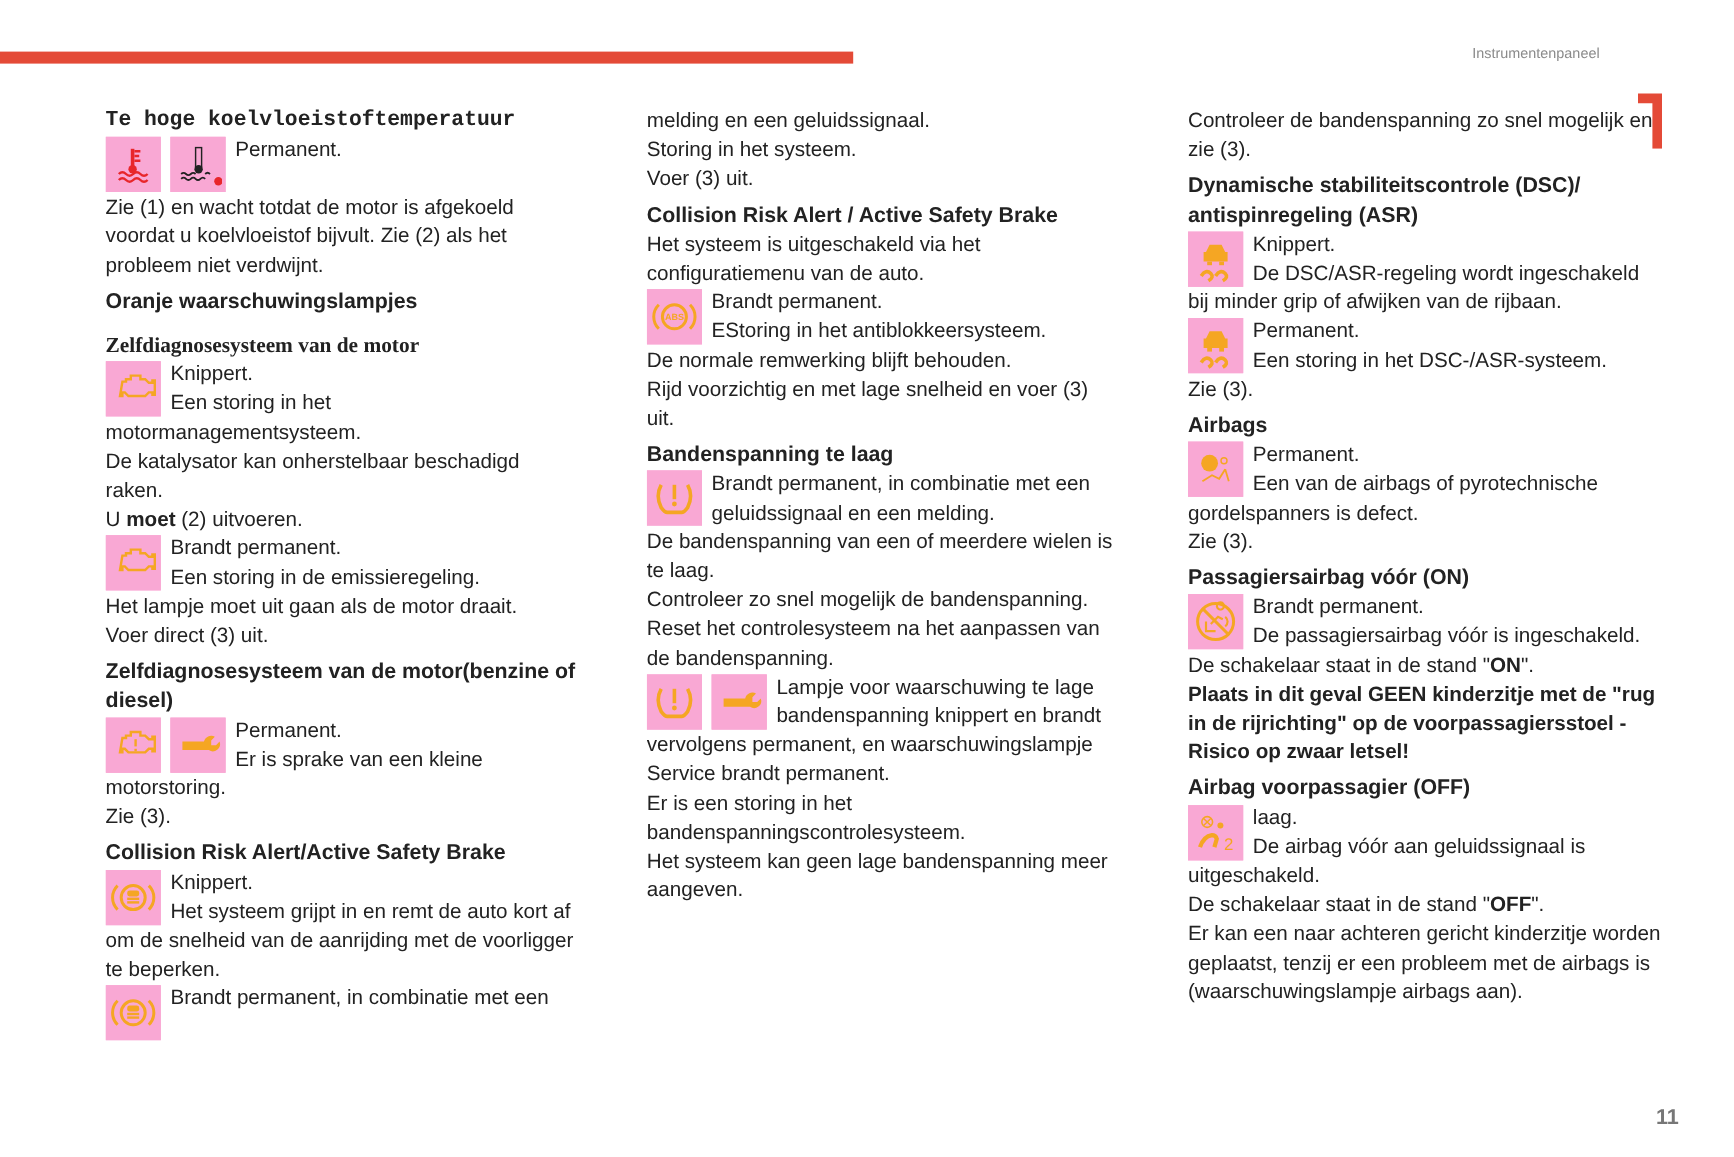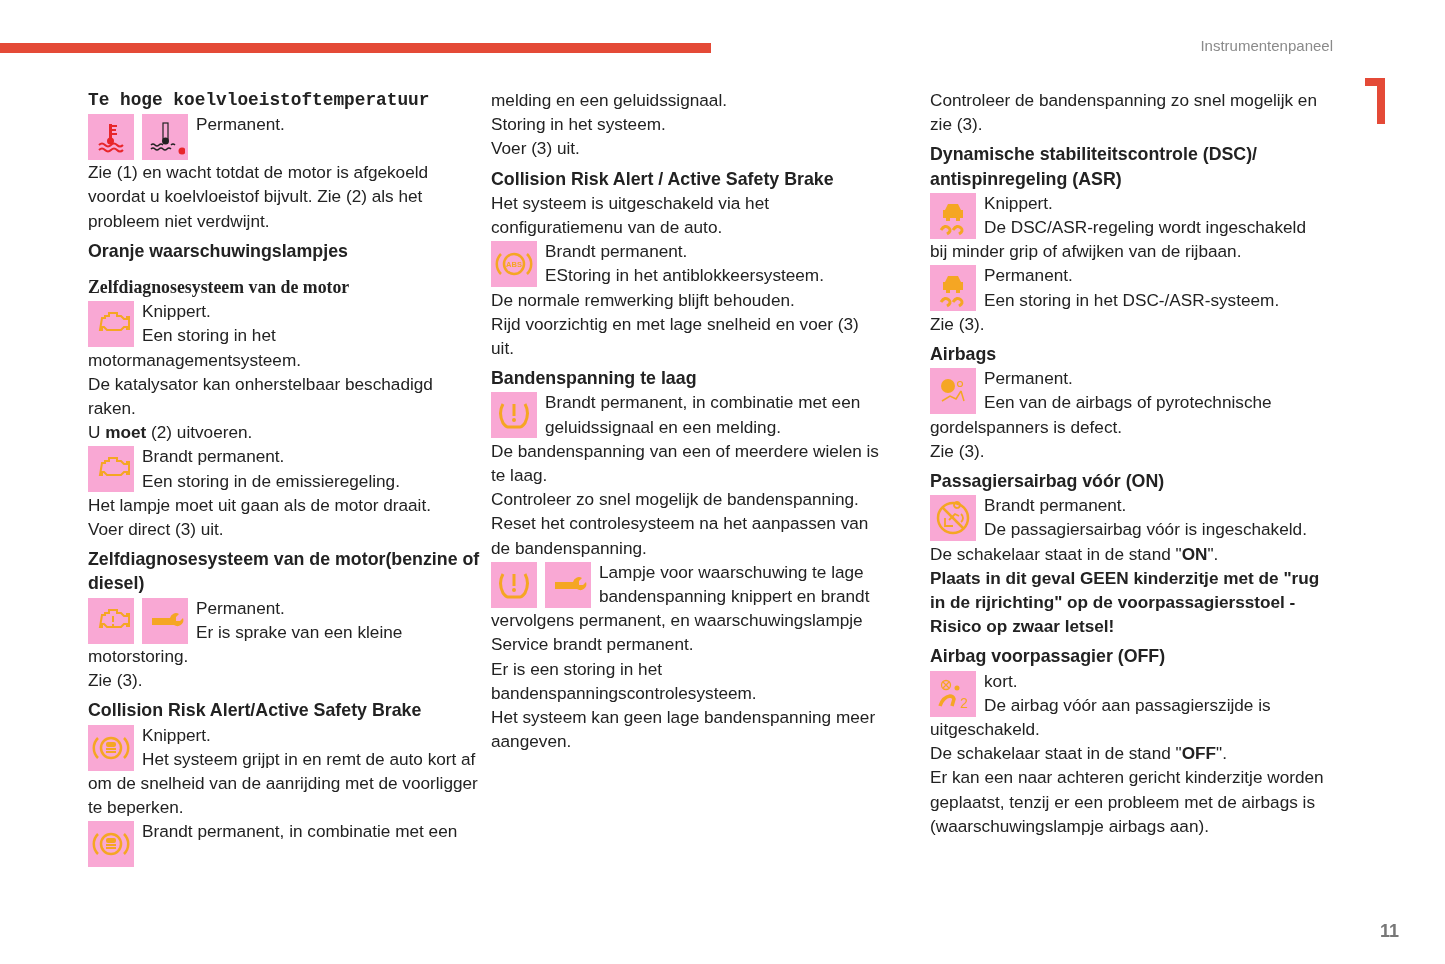--- a/index.html
+++ b/index.html
@@ -1,23 +1,23 @@
 <!DOCTYPE html>
 <html><head>
 <meta charset="utf-8">
 <style>
   html, body { margin: 0; padding: 0; background: #ffffff; }
   body { width: 1445px; height: 964px; position: relative; overflow: hidden;
          font-family: "Liberation Sans", sans-serif; color: #222222; }
   .topbar { position: absolute; left: 0; top: 43px; width: 711px; height: 10px; background: #e44a37; }
-  .header-title { position: absolute; right: 112px; top: 37px; font-size: 15px; color: #8a8a8a; }
+  .header-title { position: absolute; right: 112px; top: 37px; font-size: 12px; color: #8a8a8a; }
   .chapter-num { position: absolute; left: 1363px; top: 76px; width: 28px; height: 48px; }
   .page-num { position: absolute; left: 1380px; top: 921px; font-size: 18px; font-weight: bold; color: #777777; }
   .col { position: absolute; top: 88px; width: 395px; font-size: 17.2px; line-height: 24.2px; }
-  .col1 { left: 88px; } .col2 { left: 491px; } .col3 { left: 930px; }
+  .col1 { left: 88px; } .col2 { left: 539px; } .col3 { left: 990px; }
   .h { font-weight: bold; font-size: 17.8px; margin-top: 6px; line-height: 24.2px; }
   .h.first { margin-top: 0; font-family: Liberation Mono, monospace; }
   .h.gap { margin-top: 12px; font-family: Liberation Serif, serif; }
   .p { margin: 0; }
   .b { font-weight: bold; }
   .entry { overflow: hidden; }
   .icons { float: left; margin-right: 8px; margin-top: 2px; display: flex; gap: 8px; }
   .ibox { width: 46px; height: 46px; border: 1px solid #f9a8d4; box-sizing: border-box;
           display: flex; align-items: center; justify-content: center; background: #f9a8d4; }
   .ibox svg { width: 40px; height: 40px; }
@@ -284,18 +284,18 @@
         <div class="ibox">
       <svg viewBox="0 0 40 40">
             <circle cx="13" cy="11" r="4.5" fill="none" stroke="#f5a623" stroke-width="1.3"></circle>
             <path d="M10 8 l6 6 M16 8 l-6 6" stroke="#f5a623" stroke-width="1.2"></path>
             <circle cx="24" cy="14" r="2.5" fill="#f5a623"></circle>
             <path d="M7 32 q3 -9 10 -10 q3 0 4 3 l-2 7" fill="none" stroke="#f5a623" stroke-width="3.5"></path>
             <text x="31" y="34" text-anchor="middle" font-size="14" fill="#f5a623" font-family="Liberation Sans, sans-serif">2</text>
           </svg>
     </div>
       </div>
-    <div class="p">kort.</div>
-    <div class="p">De airbag vóór aan passagierszijde is uitgeschakeld.</div>
+    <div class="p">laag.</div>
+    <div class="p">De airbag vóór aan geluidssignaal is uitgeschakeld.</div>
   </div>
   <div class="p"><span>De schakelaar staat in de stand "</span><span class="b">OFF</span><span>".</span></div>
   <div class="p">Er kan een naar achteren gericht kinderzitje worden geplaatst, tenzij er een probleem met de airbags is (waarschuwingslampje airbags aan).</div>
 </div>
 
 </body></html>

